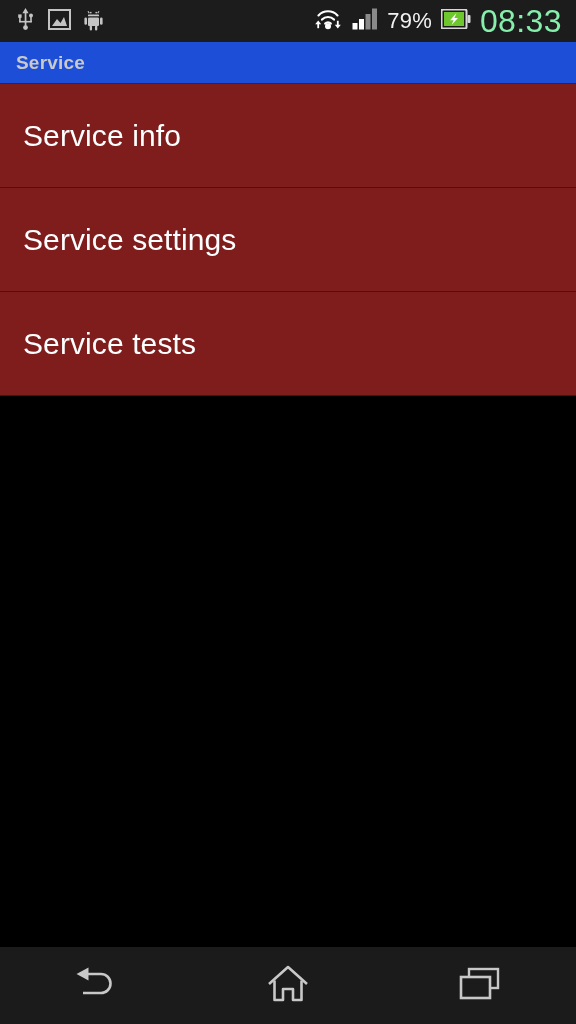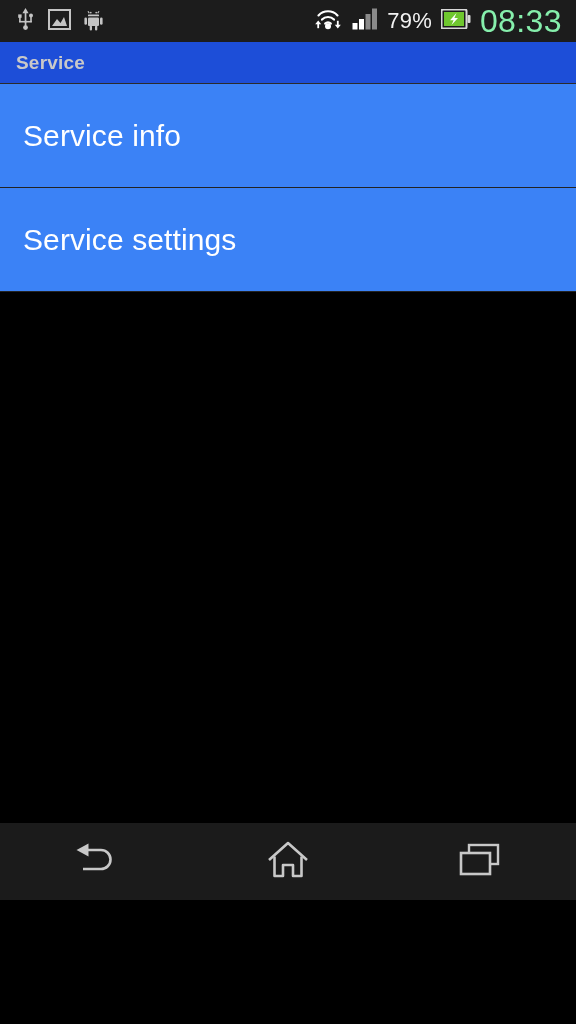--- a/index.html
+++ b/index.html
@@ -4,21 +4,21 @@
 <style>
   * { margin:0; padding:0; box-sizing:border-box; }
   html, body {
     width:576px; height:1024px;
     background:#000;
     font-family:"Liberation Sans", sans-serif;
     overflow:hidden;
   }
   .phone {
     position:relative;
-    width:576px; height:900px;
+    width:576px; height:1024px;
     background:#000;
     display:flex; flex-direction:column;
   }
 
   
   .statusbar {
     height:42px;
     background:#1c1c1c;
     display:flex; align-items:center;
     padding:0 14px 0 16px;
@@ -63,21 +63,21 @@
   .list {
     flex:1 1 auto;
     background:#000;
     overflow:hidden;
   }
   .list-item {
     height:104px;
     display:flex; align-items:center;
     padding:0 23px;
     border-bottom:1px solid #232323;
-    background:#3b82f6;
+    background:#7f1d1d;
     cursor:pointer;
   }
   .list-item .label {
     color:#ffffff;
     font-size:30px;
     font-weight:normal;
     letter-spacing:0.1px;
     line-height:1.1;
   }
 
@@ -197,20 +197,23 @@
   <div class="list">
 
     <div class="list-item">
       <span class="label">Service info</span>
     </div>
 
     <div class="list-item">
       <span class="label">Service settings</span>
     </div>
 
+    <div class="list-item">
+      <span class="label">Service tests</span>
+    </div>
 
 
   </div>
 
   <div class="navbar">
 
     <div class="nav-btn">
       <span>
         <svg width="46" height="38" viewBox="0 0 46 38">
           <g fill="none" stroke="#c8c8c8" stroke-width="2.6">

